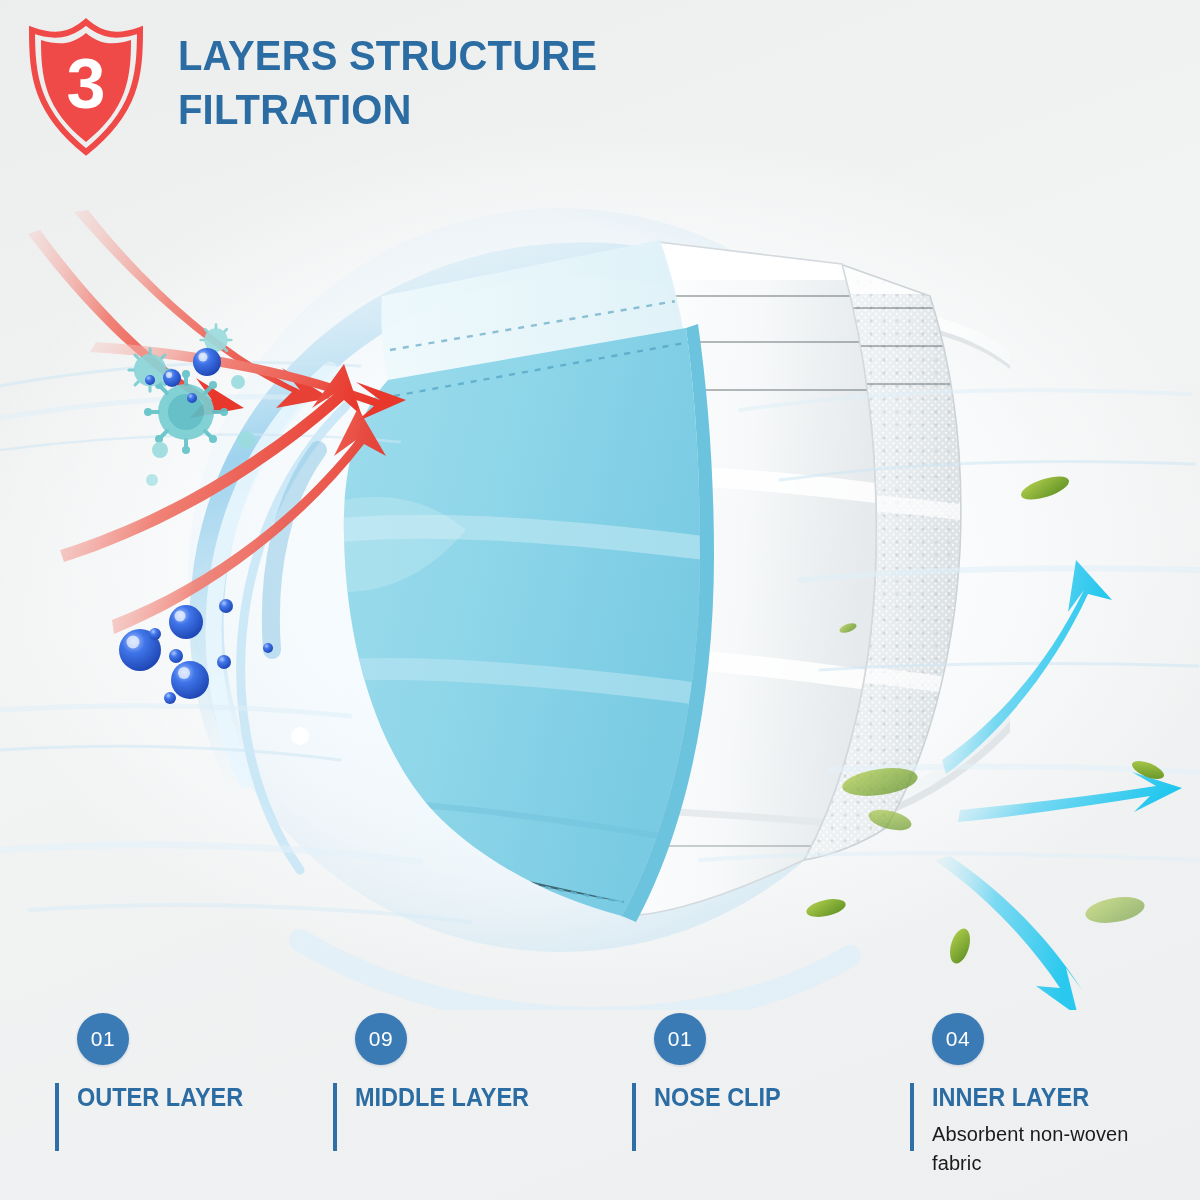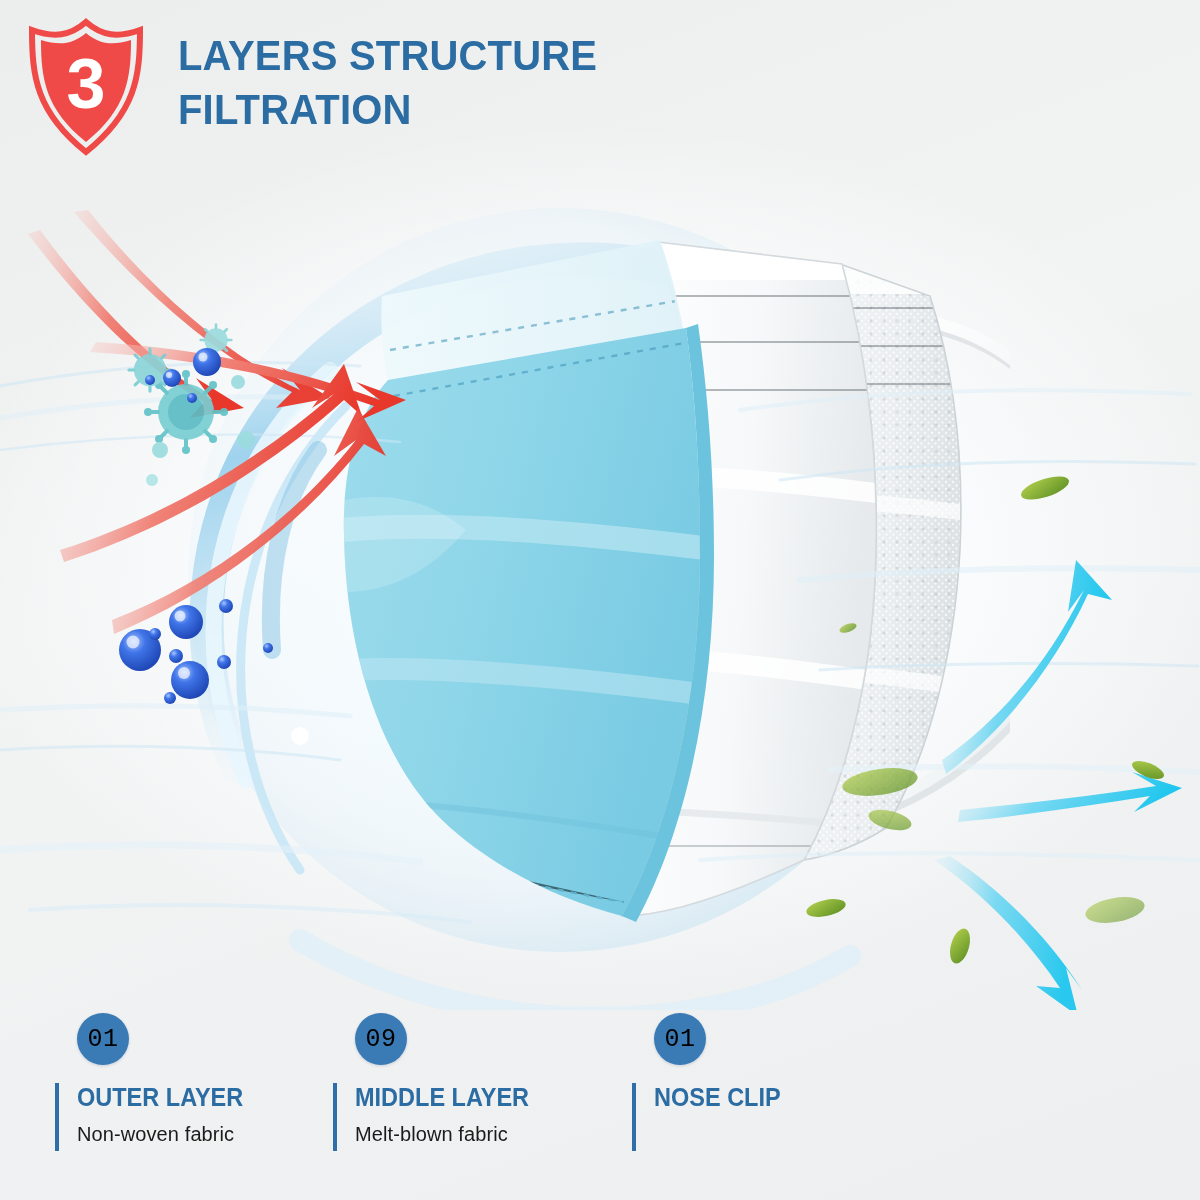--- a/index.html
+++ b/index.html
@@ -51,24 +51,24 @@
   .fx svg{ width:100%; height:100%; display:block; }
 
   
   .legend{
     position:absolute; left:0; top:1005px; width:1200px; height:195px; z-index:50;
   }
   .legend-col{ position:absolute; top:0; width:280px; height:195px; }
   .badge{
     position:absolute; left:22px; top:8px; width:52px; height:52px; border-radius:50%;
     background:#3a7ab5;
-    color:#000000;
+    color:#ffffff;
     display:flex; align-items:center; justify-content:center;
-    font-size:25px; font-weight:normal; letter-spacing:.5px;
-    font-family:Liberation Mono, monospace;
+    font-size:21px; font-weight:normal; letter-spacing:.5px;
+    font-family:Liberation Sans, sans-serif;
     box-shadow:0 1px 3px rgba(40,80,120,.20);
   }
   .rule{ position:absolute; left:0; top:78px; width:4px; height:68px; background:#2f6fa8; }
   .lbl{
     position:absolute; left:22px; top:78px;
     color:#2b6ca3; font-size:25px; font-weight:bold; letter-spacing:0px;
     transform:scaleX(0.94); transform-origin:left top; white-space:nowrap;
   }
   .desc{
     position:absolute; left:22px; top:115px; width:250px;
@@ -391,31 +391,35 @@
       </svg>
     </div>
   </div>
 
   <div class="legend">
 
     <div class="legend-col" style="left:55px;">
       <div class="badge">01</div>
       <div class="rule"></div>
       <div class="lbl">OUTER LAYER</div>
-      <div class="desc">Non-woven fabric</div>
     </div>
 
     <div class="legend-col" style="left:333px;">
       <div class="badge">09</div>
       <div class="rule"></div>
       <div class="lbl">MIDDLE LAYER</div>
-      <div class="desc">Melt-blown fabric</div>
     </div>
 
     <div class="legend-col" style="left:632px;">
       <div class="badge">01</div>
       <div class="rule"></div>
       <div class="lbl">NOSE CLIP</div>
     </div>
 
+    <div class="legend-col" style="left:910px;">
+      <div class="badge">04</div>
+      <div class="rule"></div>
+      <div class="lbl">INNER LAYER</div>
+      <div class="desc">Absorbent non-woven fabric</div>
+    </div>
   </div>
 
 </div>
 
 </body></html>

